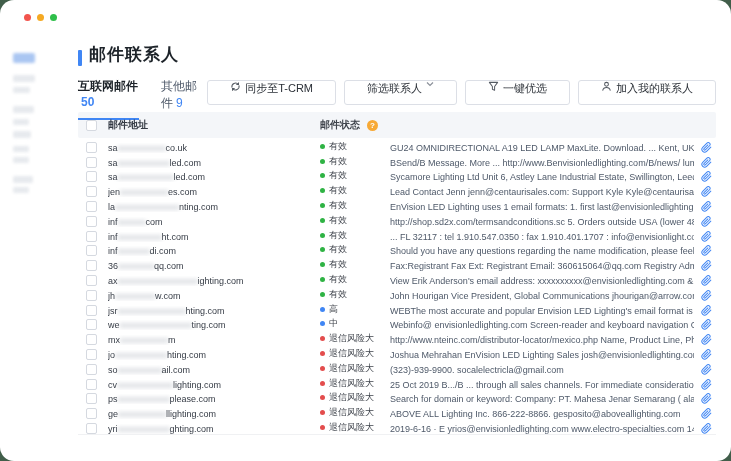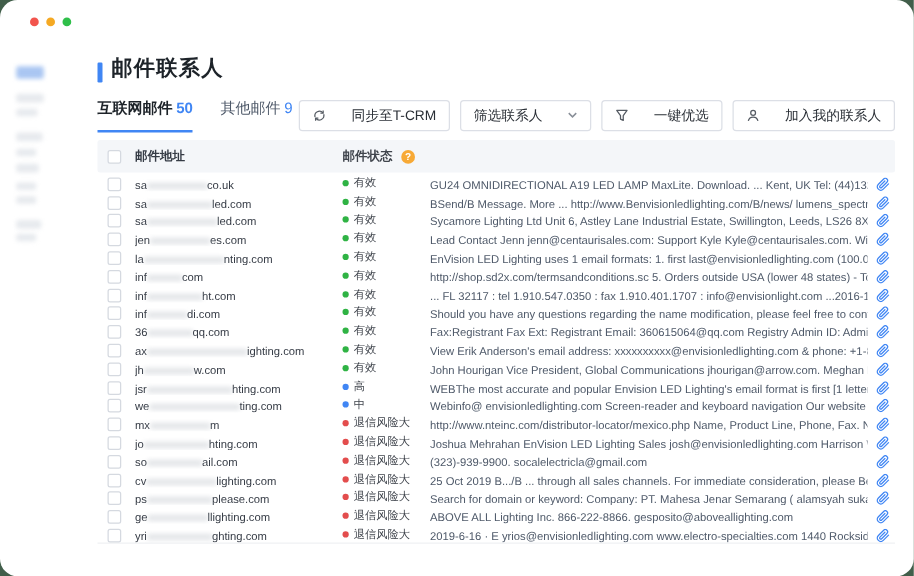--- a/index.html
+++ b/index.html
@@ -23,35 +23,35 @@
   .title-row{margin-top:46px;display:flex;align-items:flex-end;height:20px;}
   .title-bar{width:4px;height:16px;background:#4086f4;border-radius:1px;margin-right:7px;}
   .page-title{font-size:17px;font-weight:bold;color:#1d2329;letter-spacing:1px;}
   .tabbar-row{margin-top:12px;height:28px;display:flex;align-items:center;justify-content:space-between;}
   .tabs{display:flex;gap:22px;height:100%;align-items:flex-start;}
   .tab{font-size:12px;color:#4e5969;cursor:pointer;padding-bottom:9px;}
   .tab .cnt{color:#4086f4;margin-left:3px;}
   .tab.active{color:#1d2329;font-weight:bold;border-bottom:2px solid #4086f4;}
   .toolbar{display:flex;gap:8px;align-items:center;}
   .btn{
-    display:flex;align-items:center;gap:20px;height:25px;padding:0 10px;
+    display:flex;gap:4px;height:25px;padding:0 22px;
     background:#fff;border:1px solid #dcdfe6;border-radius:3px;
     font-size:11px;color:#2a2f36;cursor:pointer;white-space:nowrap;
   }
   .btn svg{display:block;}
   
   .table{margin-top:6px;border-bottom:1px solid #f0f1f3;}
   .thead{
     display:flex;align-items:center;height:26px;background:#f4f6f9;border-radius:2px;
     font-size:10px;font-weight:bold;color:#1d2329;
   }
   .trow{display:flex;align-items:flex-end;height:14.8px;font-size:9px;}
   .col-check{width:30px;padding-left:8px;box-sizing:border-box;flex:none;}
   .checkbox{display:block;width:11px;height:11px;border:1px solid #d5d9e0;border-radius:2px;background:#fff;box-sizing:border-box;}
-  .col-email{width:166px;flex:none;color:#353b45;white-space:nowrap;overflow:hidden;}
+  .col-email{width:212px;flex:none;color:#353b45;white-space:nowrap;overflow:hidden;}
   .e-mask{color:#b4bac2;filter:blur(2px);letter-spacing:-0.5px;}
   .col-status{width:70px;flex:none;display:flex;align-items:center;gap:4px;color:#40454d;}
   .status-dot{width:5px;height:5px;border-radius:50%;flex:none;}
   .col-desc{flex:1;min-width:0;color:#4e5969;white-space:nowrap;overflow:hidden;}
   .col-link{width:22px;flex:none;display:flex;justify-content:flex-end;padding-right:4px;box-sizing:border-box;}
   .help-badge{
     display:inline-flex;align-items:center;justify-content:center;
     width:11px;height:11px;border-radius:50%;background:#f7a936;color:#fff;
     font-size:8px;font-weight:bold;margin-left:3px;vertical-align:-2px;cursor:pointer;
   }

